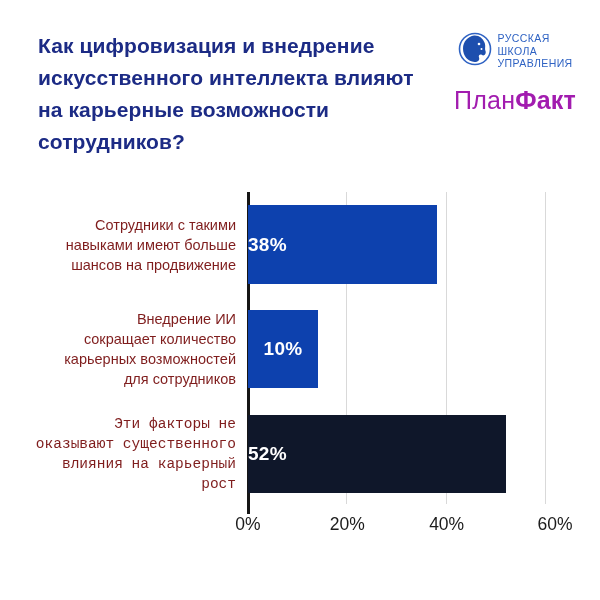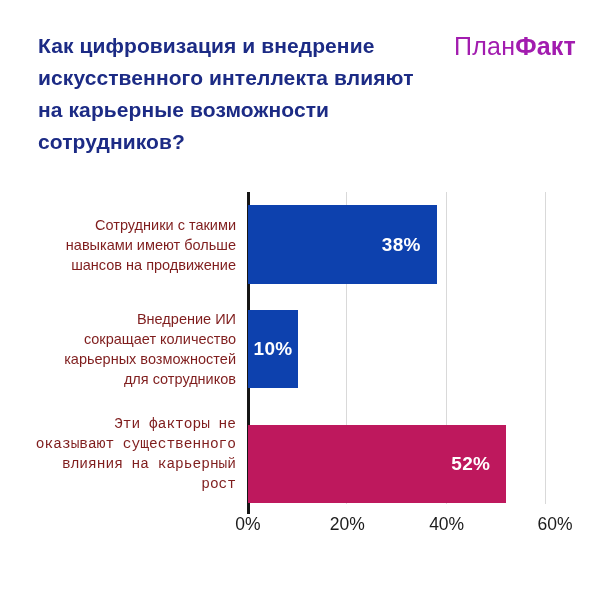--- a/index.html
+++ b/index.html
@@ -75,21 +75,21 @@
     top: 0;
     width: 2.5px;
     height: 100%;
     background: #161616;
   }
   .bar {
     position: absolute;
     left: 0;
     display: flex;
     align-items: center;
-    justify-content: flex-end;
+    justify-content: flex-start;
     padding-right: 16px;
   }
   .bar.small { justify-content: center; padding-right: 0; }
   .bar-value {
     color: #ffffff;
     font-size: 19px;
     font-weight: 700;
     letter-spacing: 0.3px;
   }
   .cat-label {
@@ -114,35 +114,50 @@
   }
 </style>
 </head>
 <body>
 
 <div class="canvas">
 
   <div class="title">Как цифровизация и внедрение искусственного интеллекта влияют на карьерные возможности сотрудников?</div>
 
   <div class="logos">
+    <div class="rsu">
+      <span>
+        <svg width="34" height="34" viewBox="0 0 34 34">
+          <circle cx="17" cy="17" r="15.5" fill="#ffffff" stroke="#2e62c3" stroke-width="1.6"></circle>
+          <path d="M16 3.5 C10 4.5 5 9.5 5 16.5 C5 24 10 29.5 16.5 30 C20 30 22 28 21 25.5 C20 23 22.5 22 24 23 C26 24.5 28.5 22 27.5 19 C26.5 16 28 14 26.5 10.5 C25 6.5 21 3 16 3.5 Z" fill="#1e4fae"></path>
+          <circle cx="21" cy="12" r="1.3" fill="#ffffff"></circle>
+          <circle cx="23.5" cy="17" r="1" fill="#ffffff"></circle>
+        </svg>
+      </span>
+      <span class="rsu-text">
+        <span>РУССКАЯ</span>
+        <span>ШКОЛА</span>
+        <span>УПРАВЛЕНИЯ</span>
+      </span>
+    </div>
     <div class="planfact"><span>План</span><b>Факт</b></div>
   </div>
 
   <div class="plot" id="plot">
     <div class="y-axis"></div>
   <div class="gridline" style="left: 98.3333px; background: rgb(217, 217, 217);"></div>
       <div class="gridline" style="left: 197.667px; background: rgb(217, 217, 217);"></div>
       <div class="gridline" style="left: 297px; background: rgb(217, 217, 217);"></div>
       <div class="bar" style="top: 13px; height: 79px; width: 188.733px; background: rgb(13, 65, 174);">
         <span class="bar-value" style="color: rgb(255, 255, 255);">38%</span>
       </div>
-      <div class="bar small" style="top: 118px; height: 78px; width: 50px; background: rgb(13, 65, 174);">
+      <div class="bar small" style="top: 118px; height: 78px; width: 70px; background: rgb(13, 65, 174);">
         <span class="bar-value" style="color: rgb(255, 255, 255);">10%</span>
       </div>
-      <div class="bar" style="top: 233px; height: 78px; width: 258.267px; background: #be185d;">
+      <div class="bar" style="top: 223px; height: 78px; width: 258.267px; background: #0f172a;">
         <span class="bar-value" style="color: rgb(255, 255, 255);">52%</span>
       </div>
     </div>
 
   <div id="cat-labels">
       <div class="cat-label" style="top: 244.5px;">Сотрудники с такими
 навыками имеют больше
 шансов на продвижение</div>
       <div class="cat-label" style="top: 349px;">Внедрение ИИ
 сокращает количество

